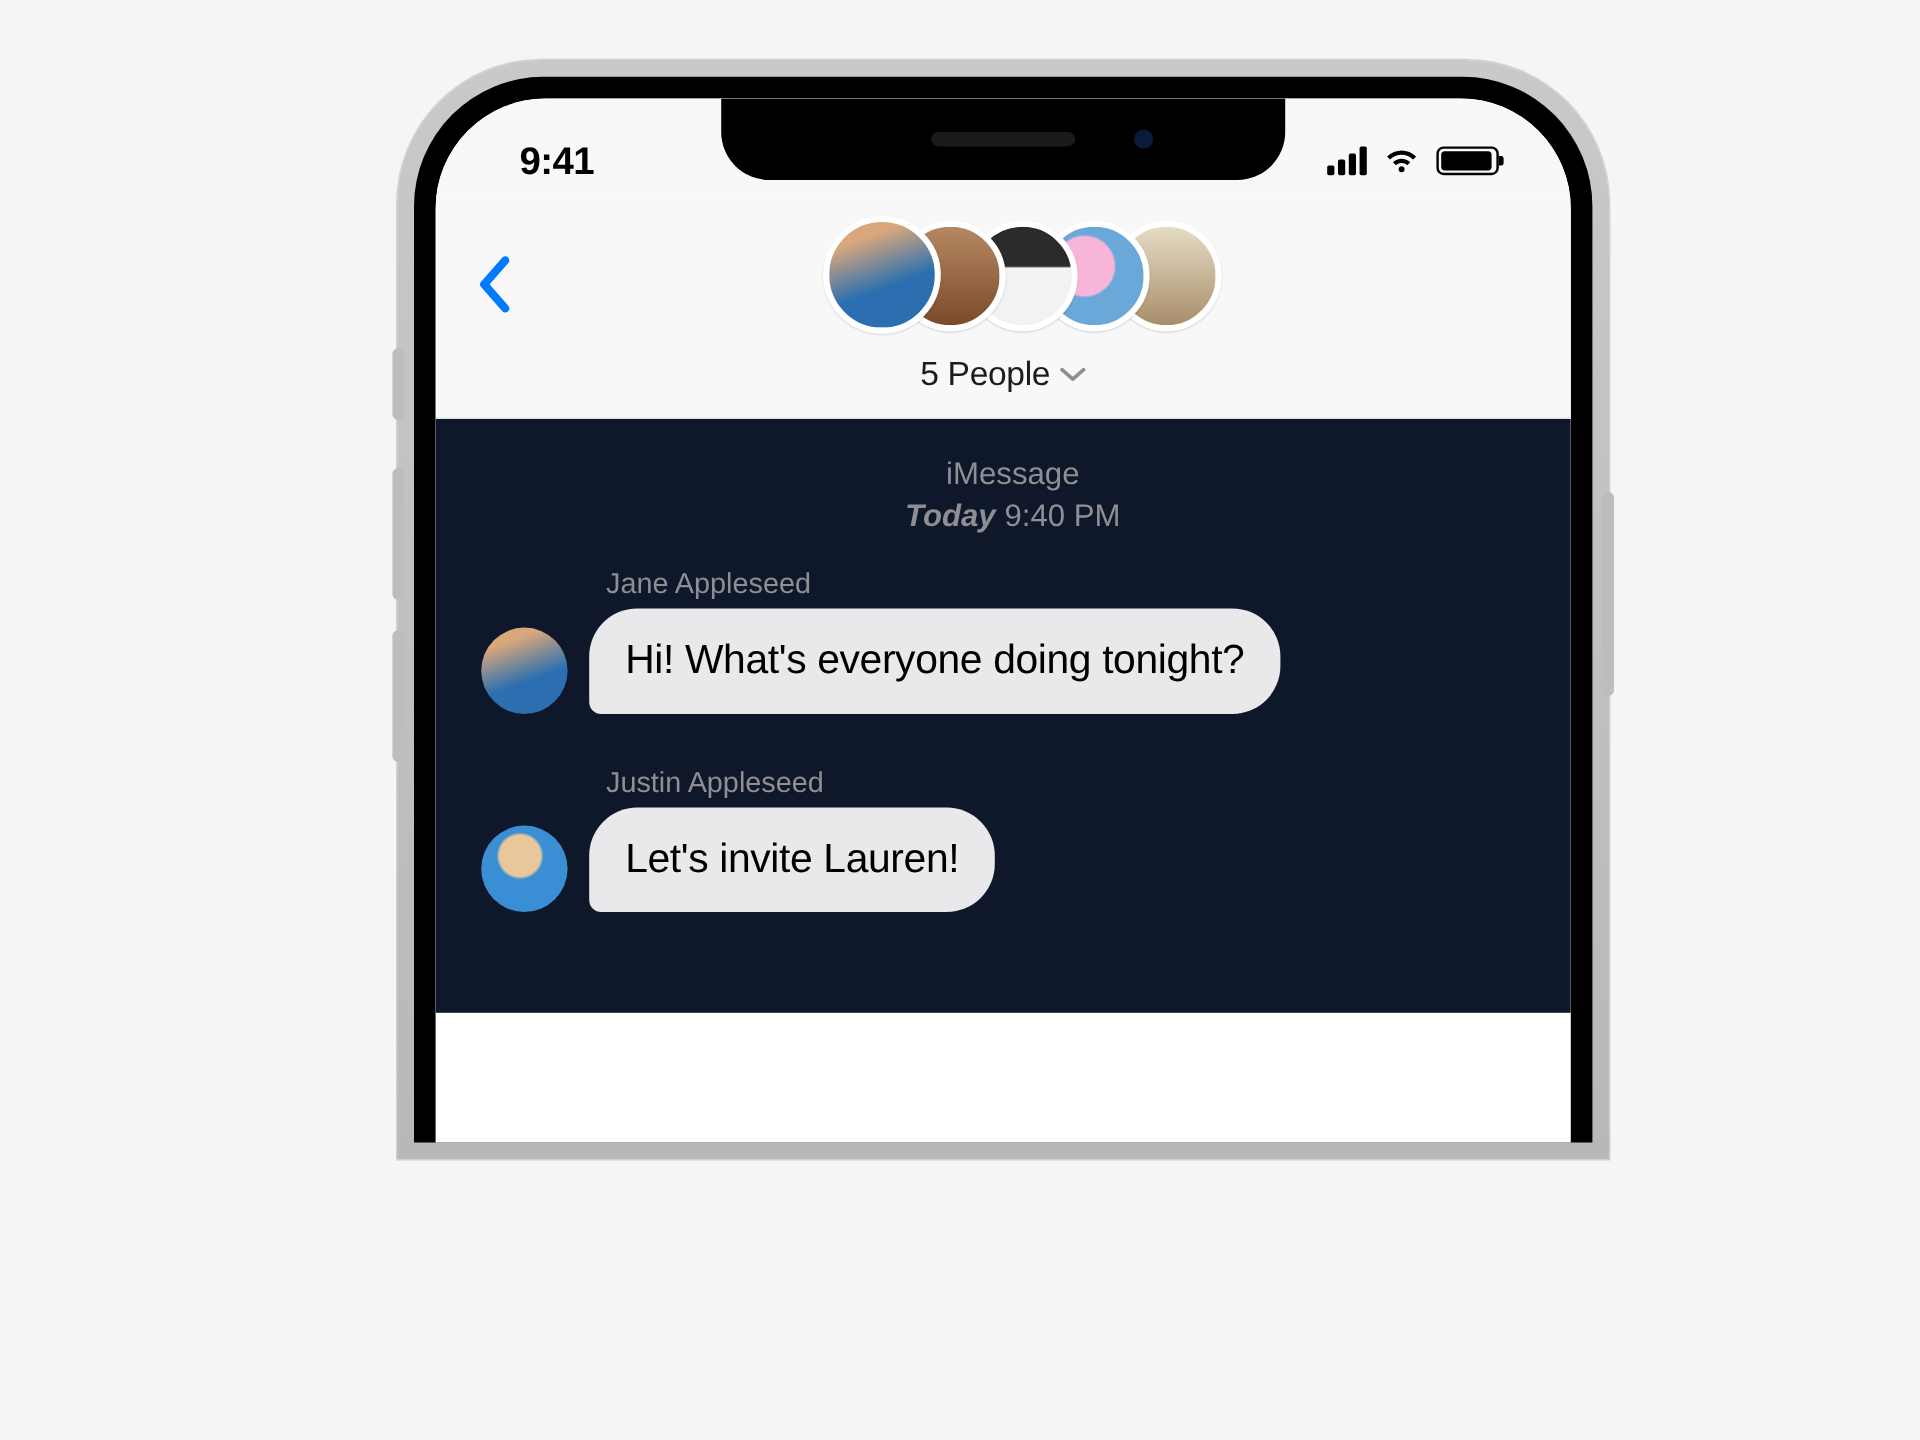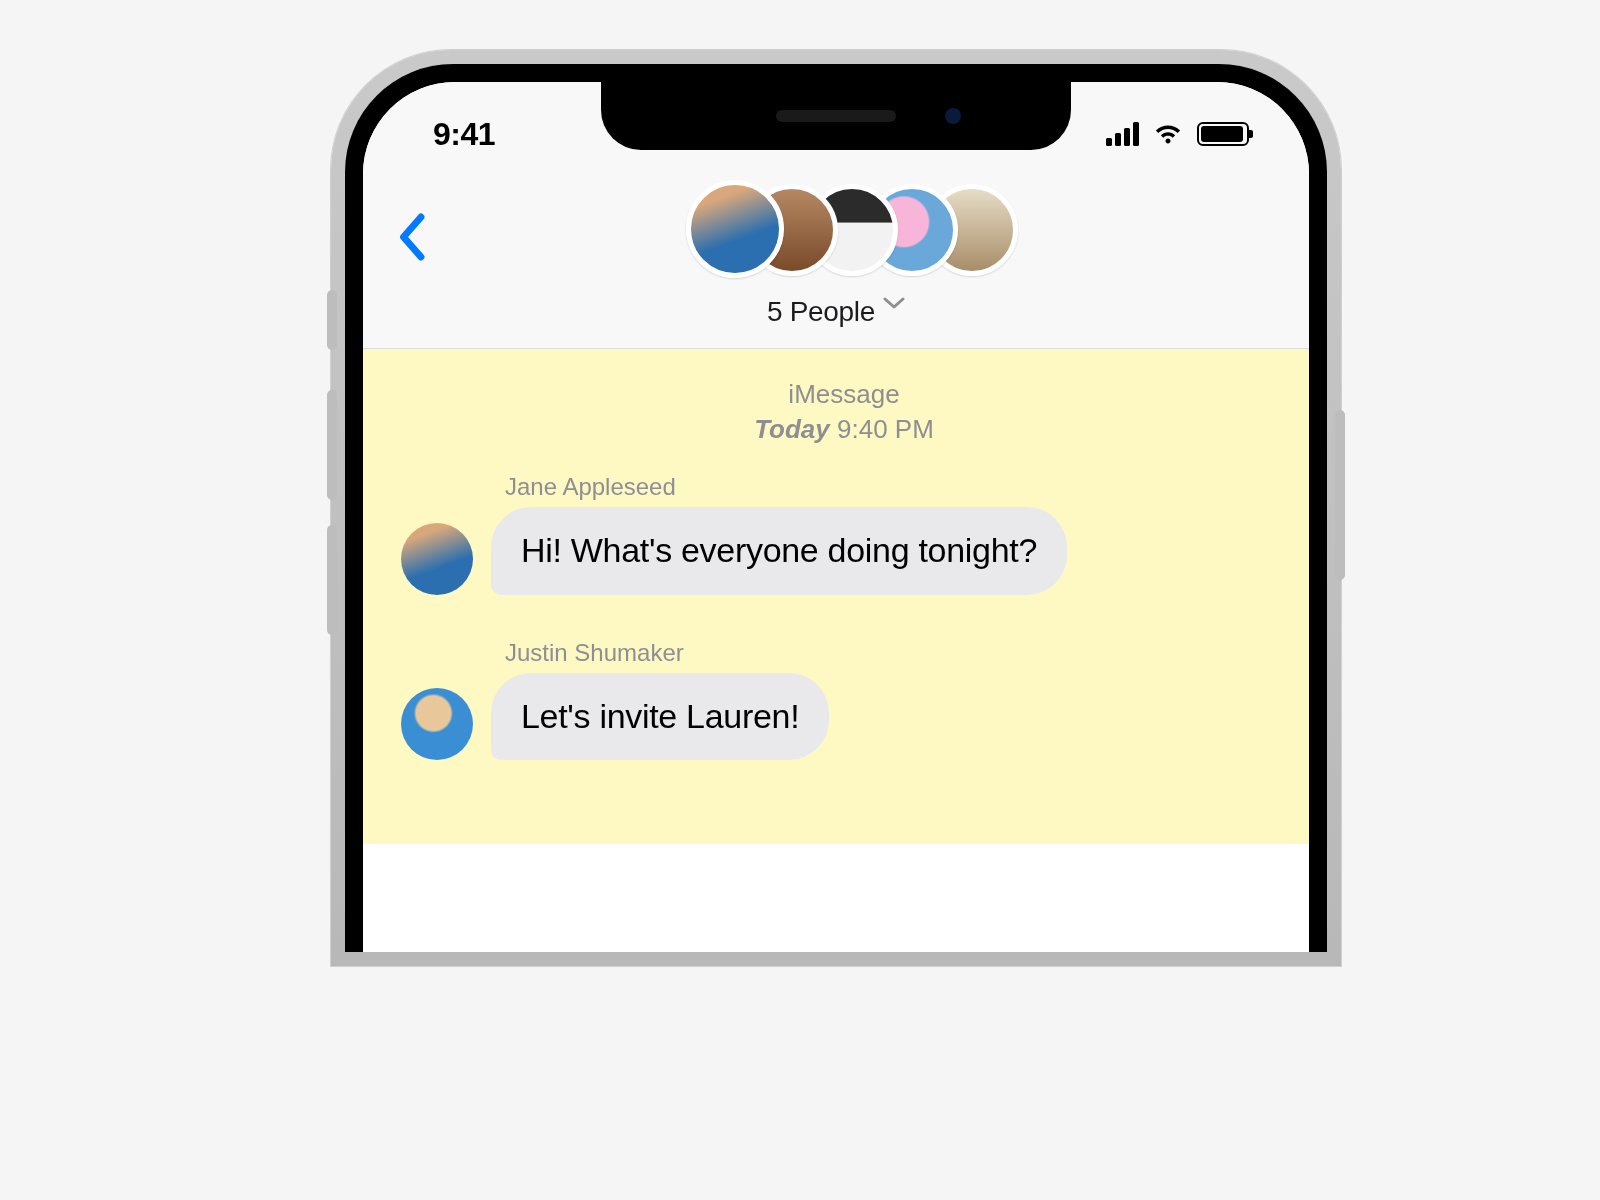--- a/index.html
+++ b/index.html
@@ -185,34 +185,35 @@
     box-shadow: 0 1px 2px rgba(0,0,0,0.15);
   }
   .avatar.a1 { left: 50%; margin-left: -150px; z-index: 6; background: linear-gradient(160deg,#d8a77b 20%,#2b6fb0 60%); }
   .avatar.a2 { left: 50%; margin-left: -90px;  z-index: 5; width:92px;height:92px; top:6px; background: linear-gradient(#b58863,#7a4a2a); }
   .avatar.a3 { left: 50%; margin-left: -30px;  z-index: 4; width:92px;height:92px; top:6px; background: linear-gradient(#2b2b2b 40%,#f2f2f2 42%); }
   .avatar.a4 { left: 50%; margin-left: 30px;   z-index: 3; width:92px;height:92px; top:6px; background: radial-gradient(circle at 40% 40%, #f7b6d9 35%, #6aa8da 38%); }
   .avatar.a5 { left: 50%; margin-left: 90px;   z-index: 2; width:92px;height:92px; top:6px; background: linear-gradient(#e6dcc6,#a88e6a); }
   .group-title-row {
     display: flex;
     justify-content: center;
+    align-items: center;
     gap: 8px;
     margin-top: 8px;
     cursor: pointer;
   }
   .group-title {
     font-size: 28px;
     color: #1c1c1e;
     letter-spacing: -0.3px;
   }
   .chevron-down { width: 22px; height: 14px; }
 
   
   .thread {
-    background: #fef9c3;
+    background: #0f172a;
     padding: 28px 8px 40px 24px;
   }
   .thread-header {
     text-align: center;
     color: #8e8e93;
     font-size: 26px;
     line-height: 1.35;
     margin-bottom: 26px;
   }
   .thread-header .label { display:block; }
@@ -354,21 +355,21 @@
           <div class="msg-group">
             <div class="sender-name">Jane Appleseed</div>
             <div class="row">
               <div class="mini-avatar jane"></div>
               <div class="bubble grey">Hi! What's everyone doing tonight?</div>
             </div>
           </div>
 
 
           <div class="msg-group">
-            <div class="sender-name">Justin Shumaker</div>
+            <div class="sender-name">Justin Appleseed</div>
             <div class="row">
               <div class="mini-avatar justin"></div>
               <div class="bubble grey">Let's invite Lauren!</div>
             </div>
           </div>
 
         </div>
 
       </div>
     </div>

